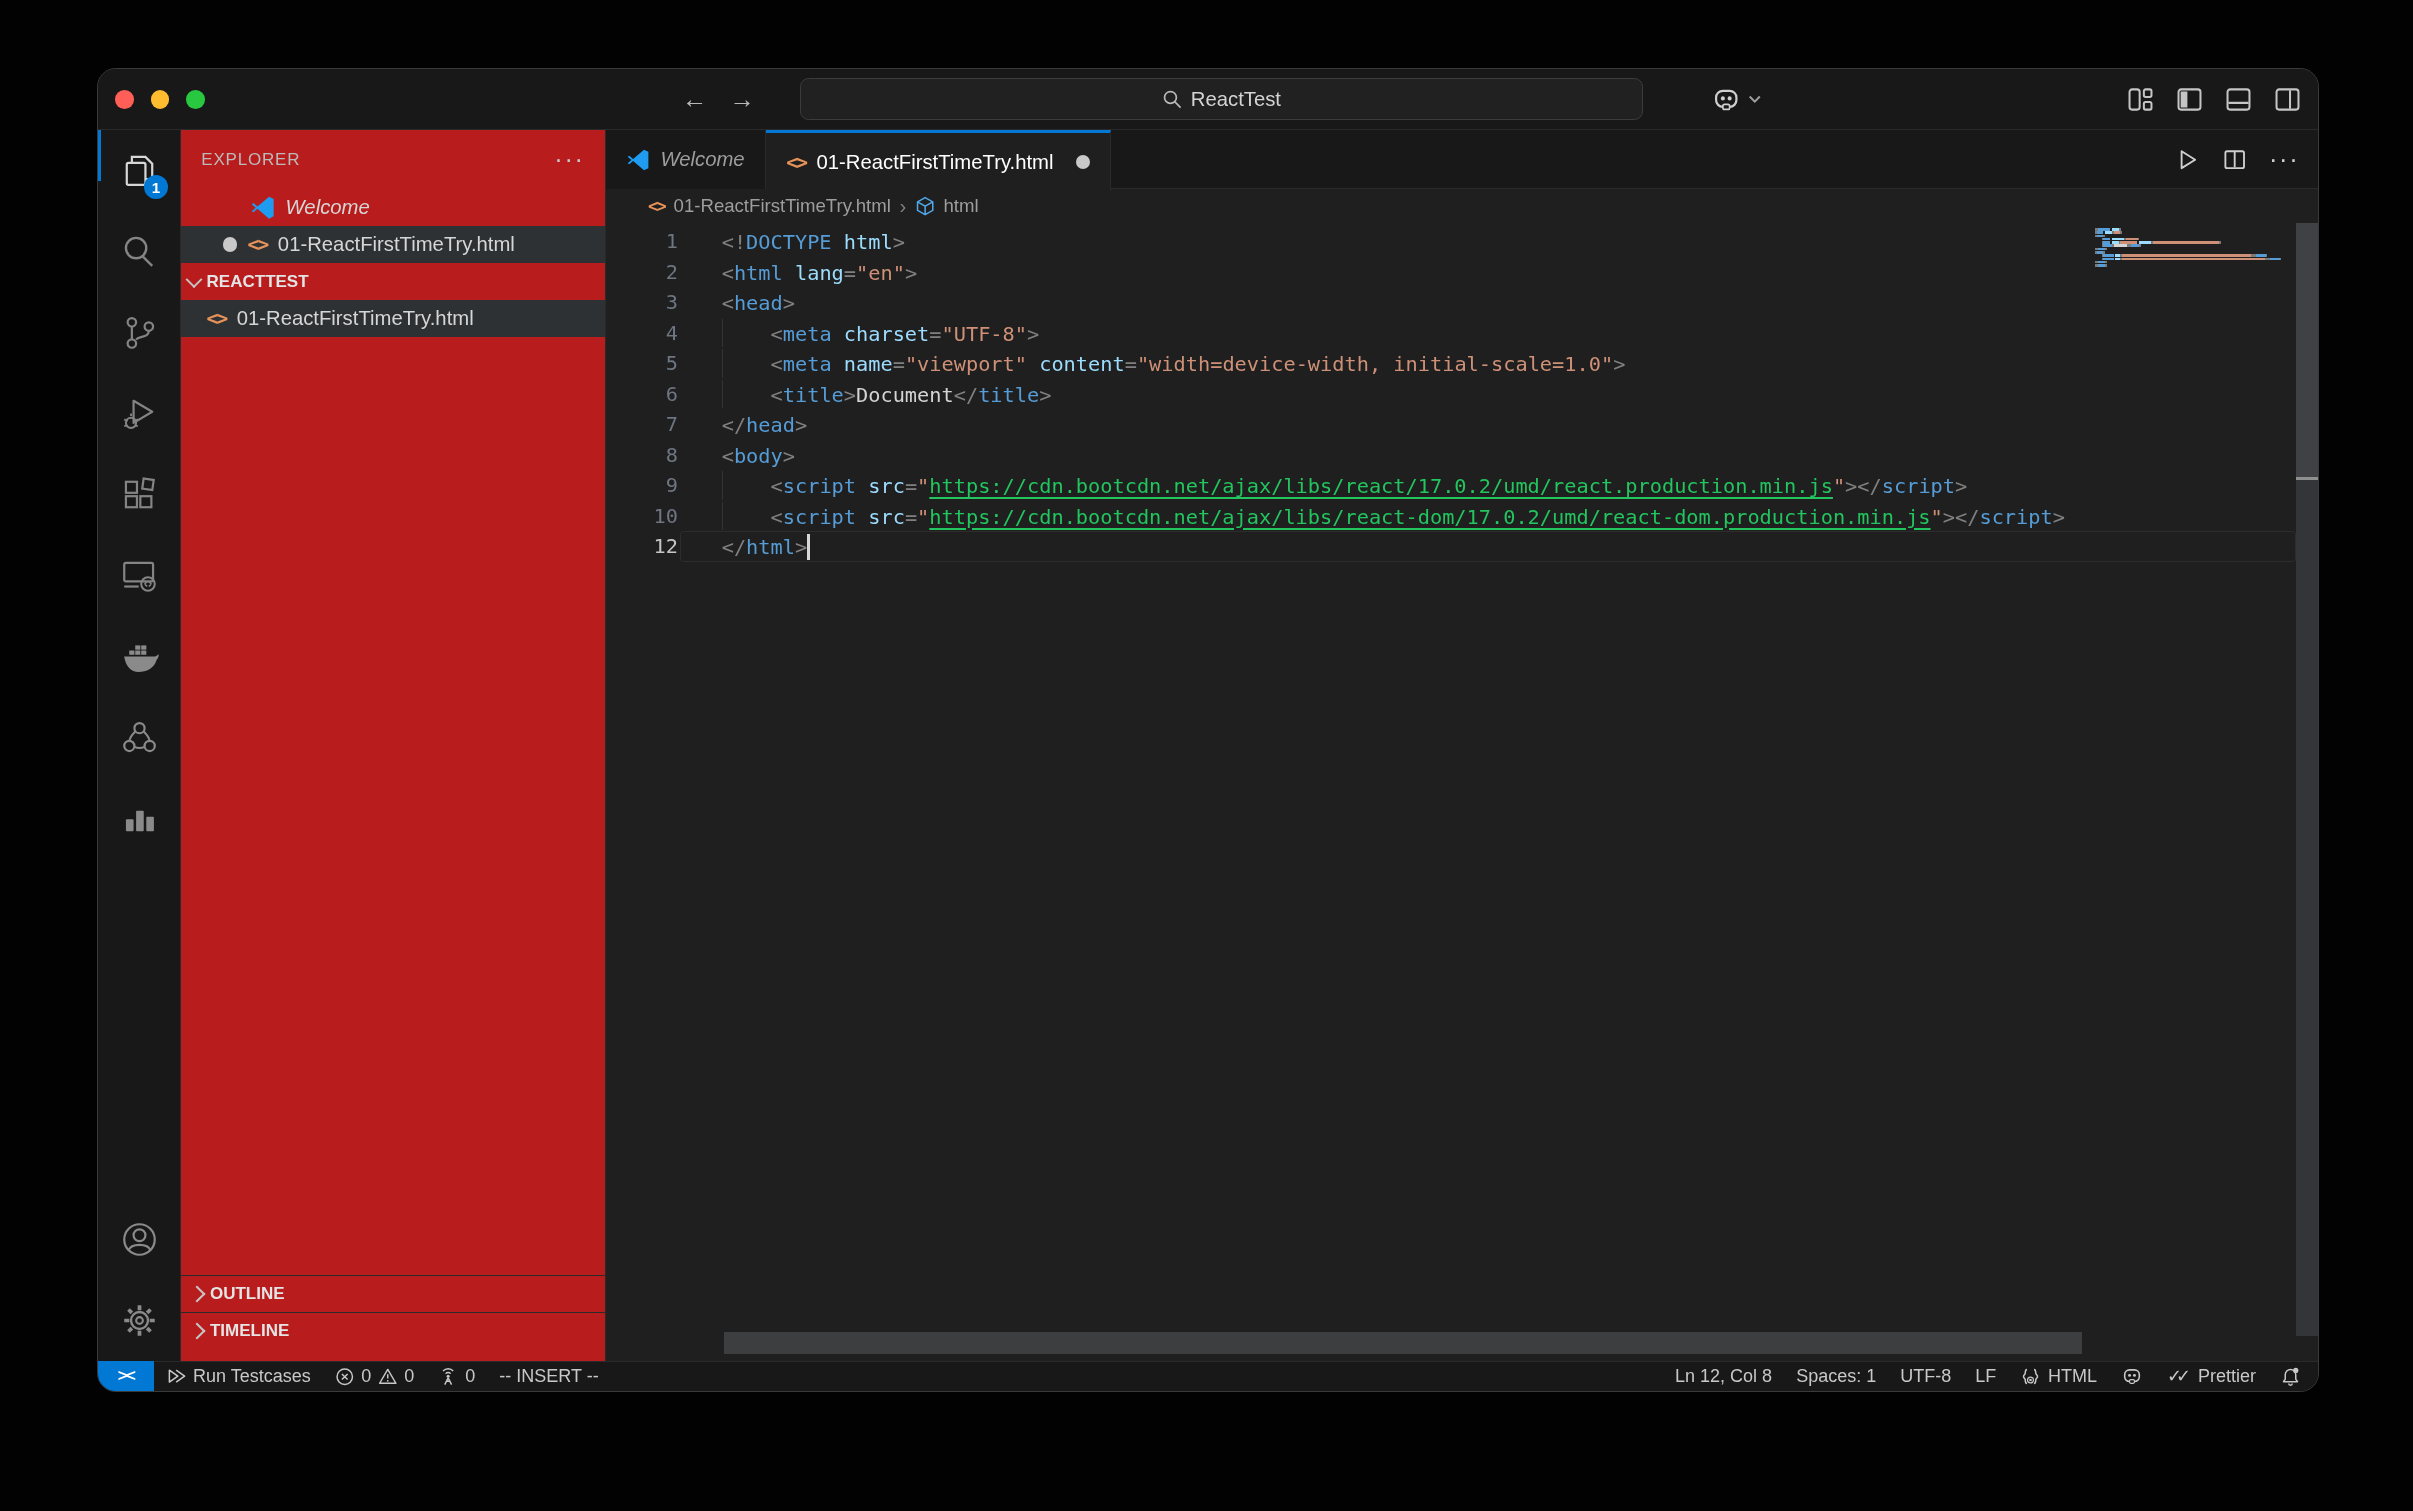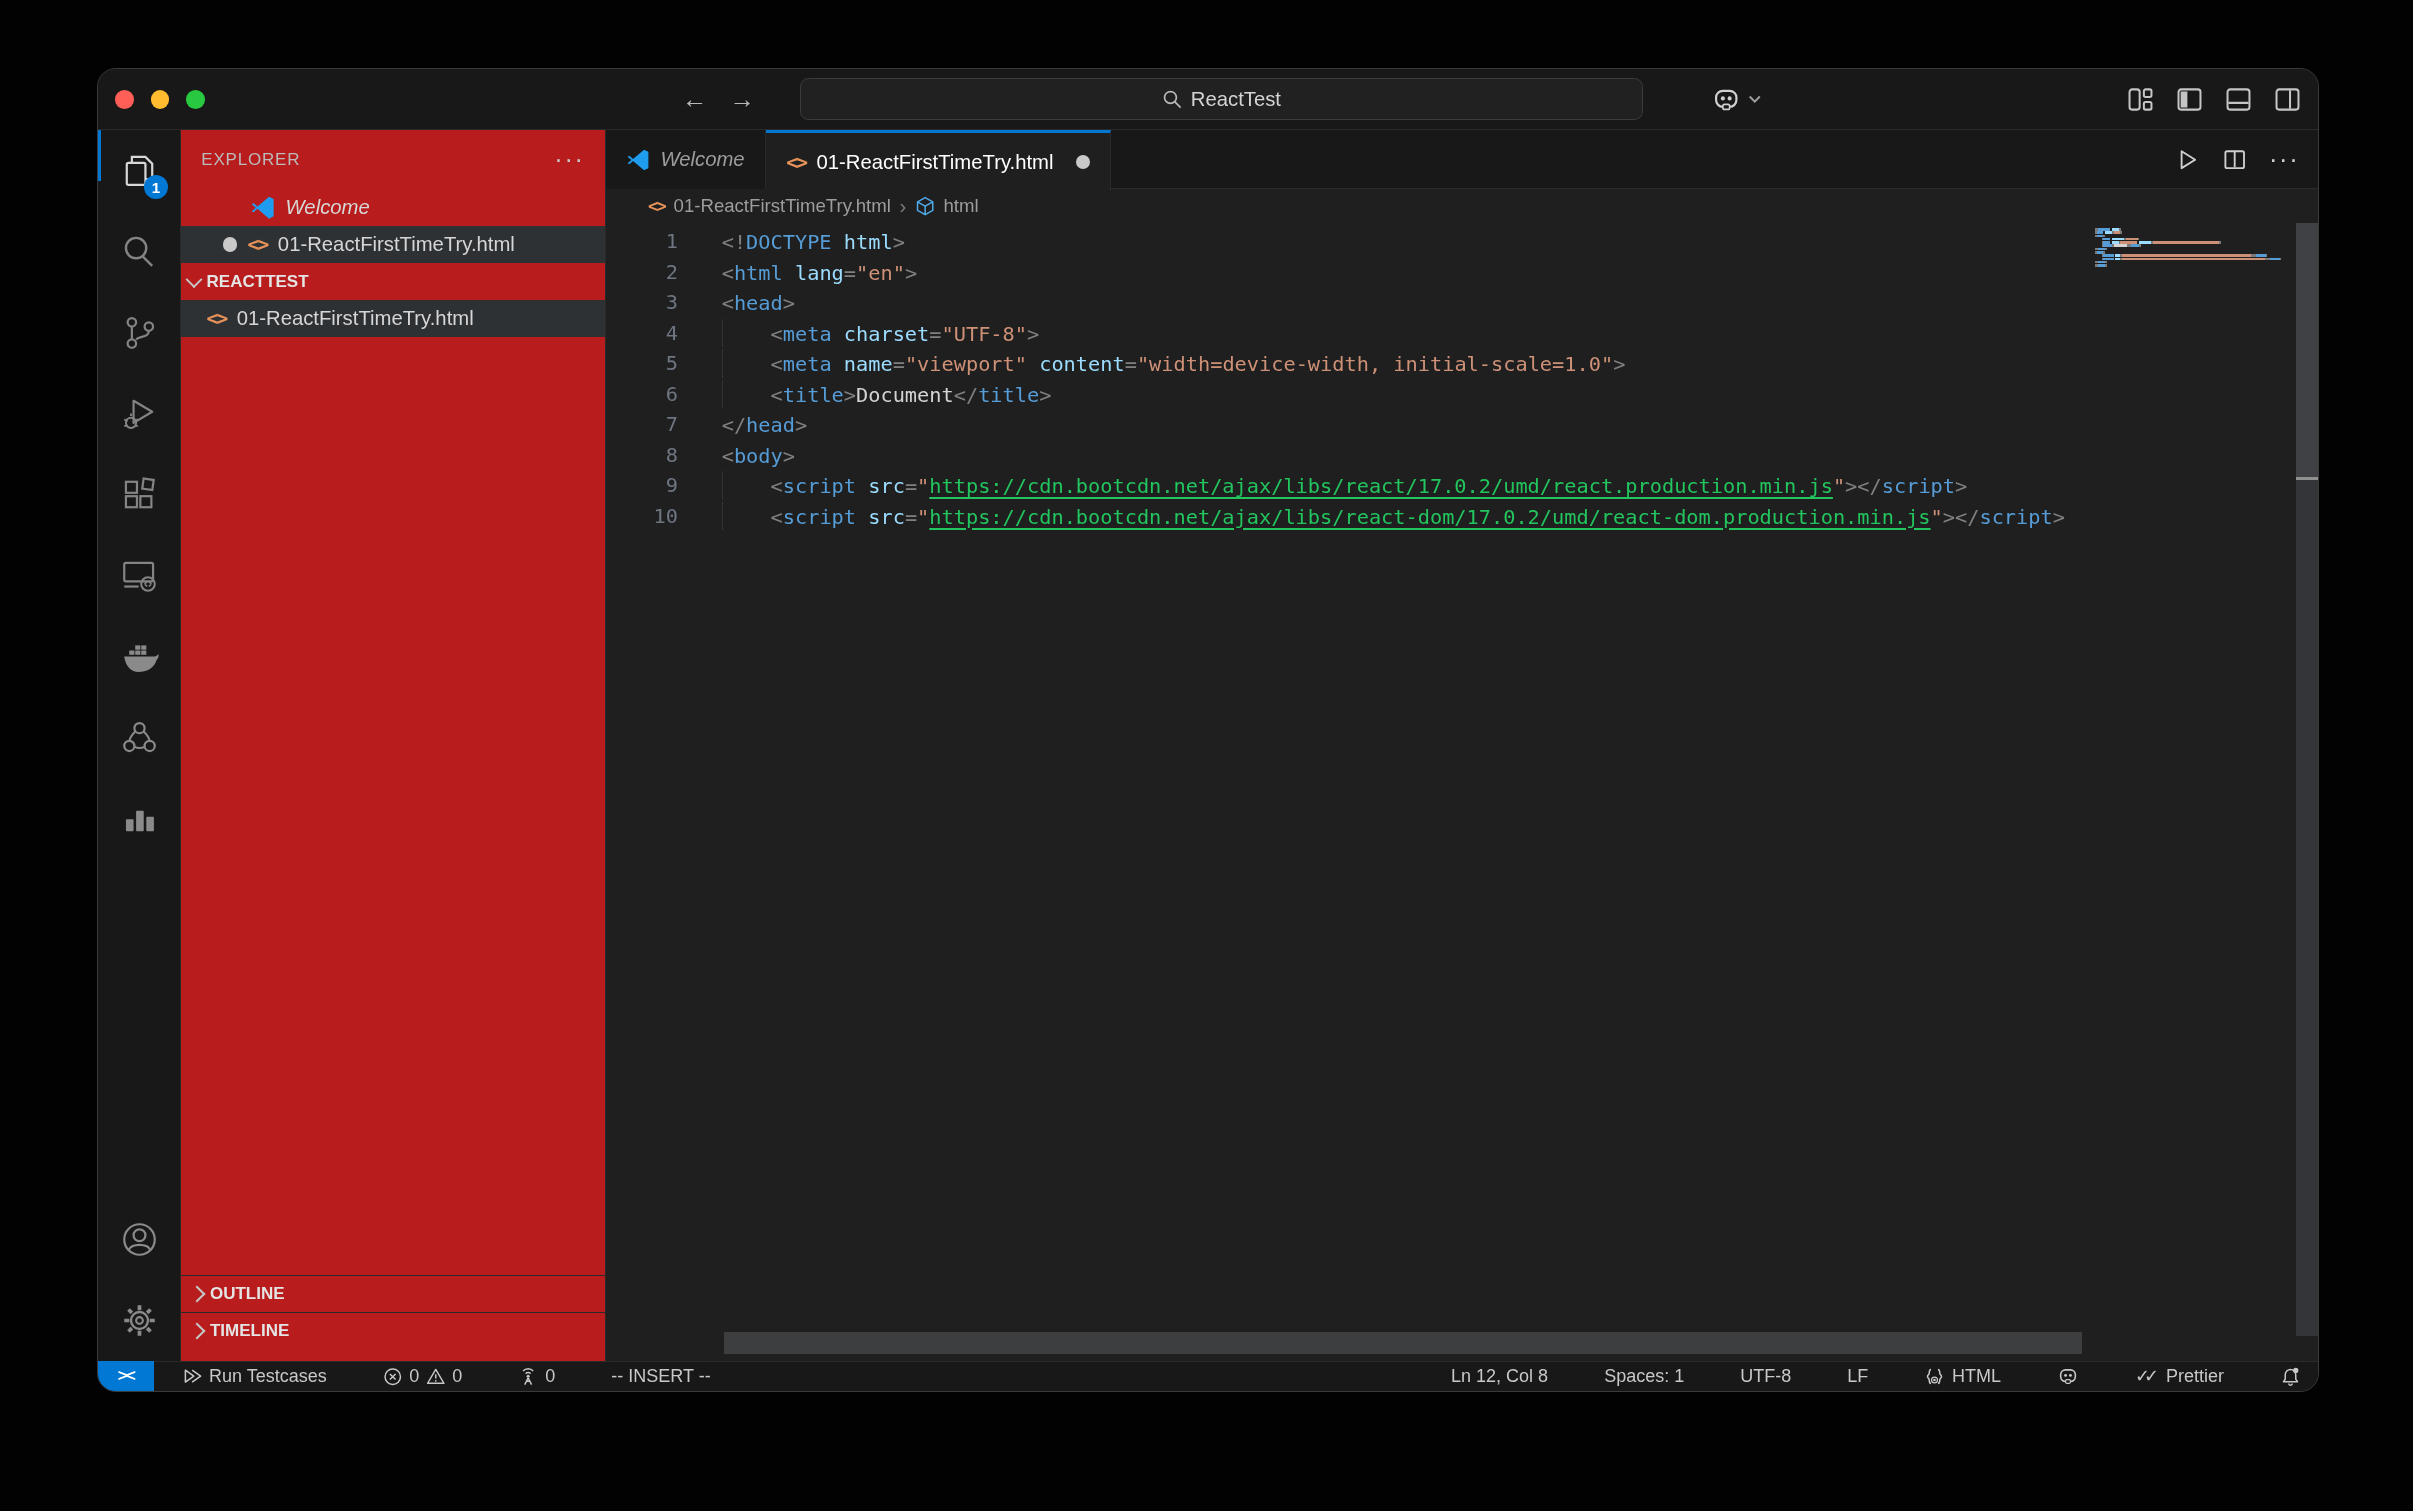--- a/index.html
+++ b/index.html
@@ -99,21 +99,21 @@
   .vstrip { position:absolute; right:0; top:93px; width:22px; }
   .vs1 { height:254px; background:#3f4145; }
   .vsd { height:3.4px; background:#8f8f8f; }
   .vs2 { height:856px; background:#333539; }
   .hscroll { position:absolute; left:118px; top:1202px; width:1358px; height:22px;
     background:#3d3e40; }
 
   
   .statusbar { height:30.5px; background:#181818; border-top:1.7px solid #2a2a2a;
     display:flex; align-items:center; font-size:18px; color:#c8c8c8; flex:none; }
-  .st-item { display:flex; align-items:center; gap:6.8px; padding:0 28px; height:30.5px; }
+  .st-item { display:flex; align-items:center; gap:6.8px; padding:0 12px; height:30.5px; }
   .remote { width:56px; background:#0078d4; color:#ffffff; justify-content:center;
     font-weight:bold; font-size:17px; letter-spacing:-1.7px; padding:0; }
   .st-right { margin-left:auto; display:flex; align-items:flex-start; }
   svg { display:block; }
 </style>
 </head>
 <body>
 
 <div class="window">
 
@@ -382,20 +382,24 @@
             <div class="body"><span class="tk-pun">&lt;</span><span class="tk-tag">body</span><span class="tk-pun">&gt;</span></div>
           </div>
           <div class="line">
             <div class="num">9</div>
             <div class="body"><span class="guide"></span><span class="tk-pln">    </span><span class="tk-pun">&lt;</span><span class="tk-tag">script</span><span class="tk-pln"> </span><span class="tk-attr">src</span><span class="tk-pun">=</span><span class="tk-str">"</span><span class="tk-lnk">https://cdn.bootcdn.net/ajax/libs/react/17.0.2/umd/react.production.min.js</span><span class="tk-str">"</span><span class="tk-pun">&gt;&lt;/</span><span class="tk-tag">script</span><span class="tk-pun">&gt;</span></div>
           </div>
           <div class="line">
             <div class="num">10</div>
             <div class="body"><span class="guide"></span><span class="tk-pln">    </span><span class="tk-pun">&lt;</span><span class="tk-tag">script</span><span class="tk-pln"> </span><span class="tk-attr">src</span><span class="tk-pun">=</span><span class="tk-str">"</span><span class="tk-lnk">https://cdn.bootcdn.net/ajax/libs/react-dom/17.0.2/umd/react-dom.production.min.js</span><span class="tk-str">"</span><span class="tk-pun">&gt;&lt;/</span><span class="tk-tag">script</span><span class="tk-pun">&gt;</span></div>
           </div>
+          <div class="line cur">
+            <div class="num">12</div>
+            <div class="body"><span class="tk-pun">&lt;/</span><span class="tk-tag">html</span><span class="tk-pun">&gt;</span><span class="caret"></span></div>
+          </div>
         </div>
 
       <div class="minimap" id="minimap">
           <div class="mm-line">
             <span style="width: 3.4px; background: rgb(122, 122, 122);"></span>
             <span style="width: 12px; background: rgb(86, 156, 214);"></span>
             <span style="width: 1.7px; background: transparent;"></span>
             <span style="width: 6.8px; background: rgb(156, 220, 254);"></span>
             <span style="width: 1.7px; background: rgb(122, 122, 122);"></span>
           </div>

